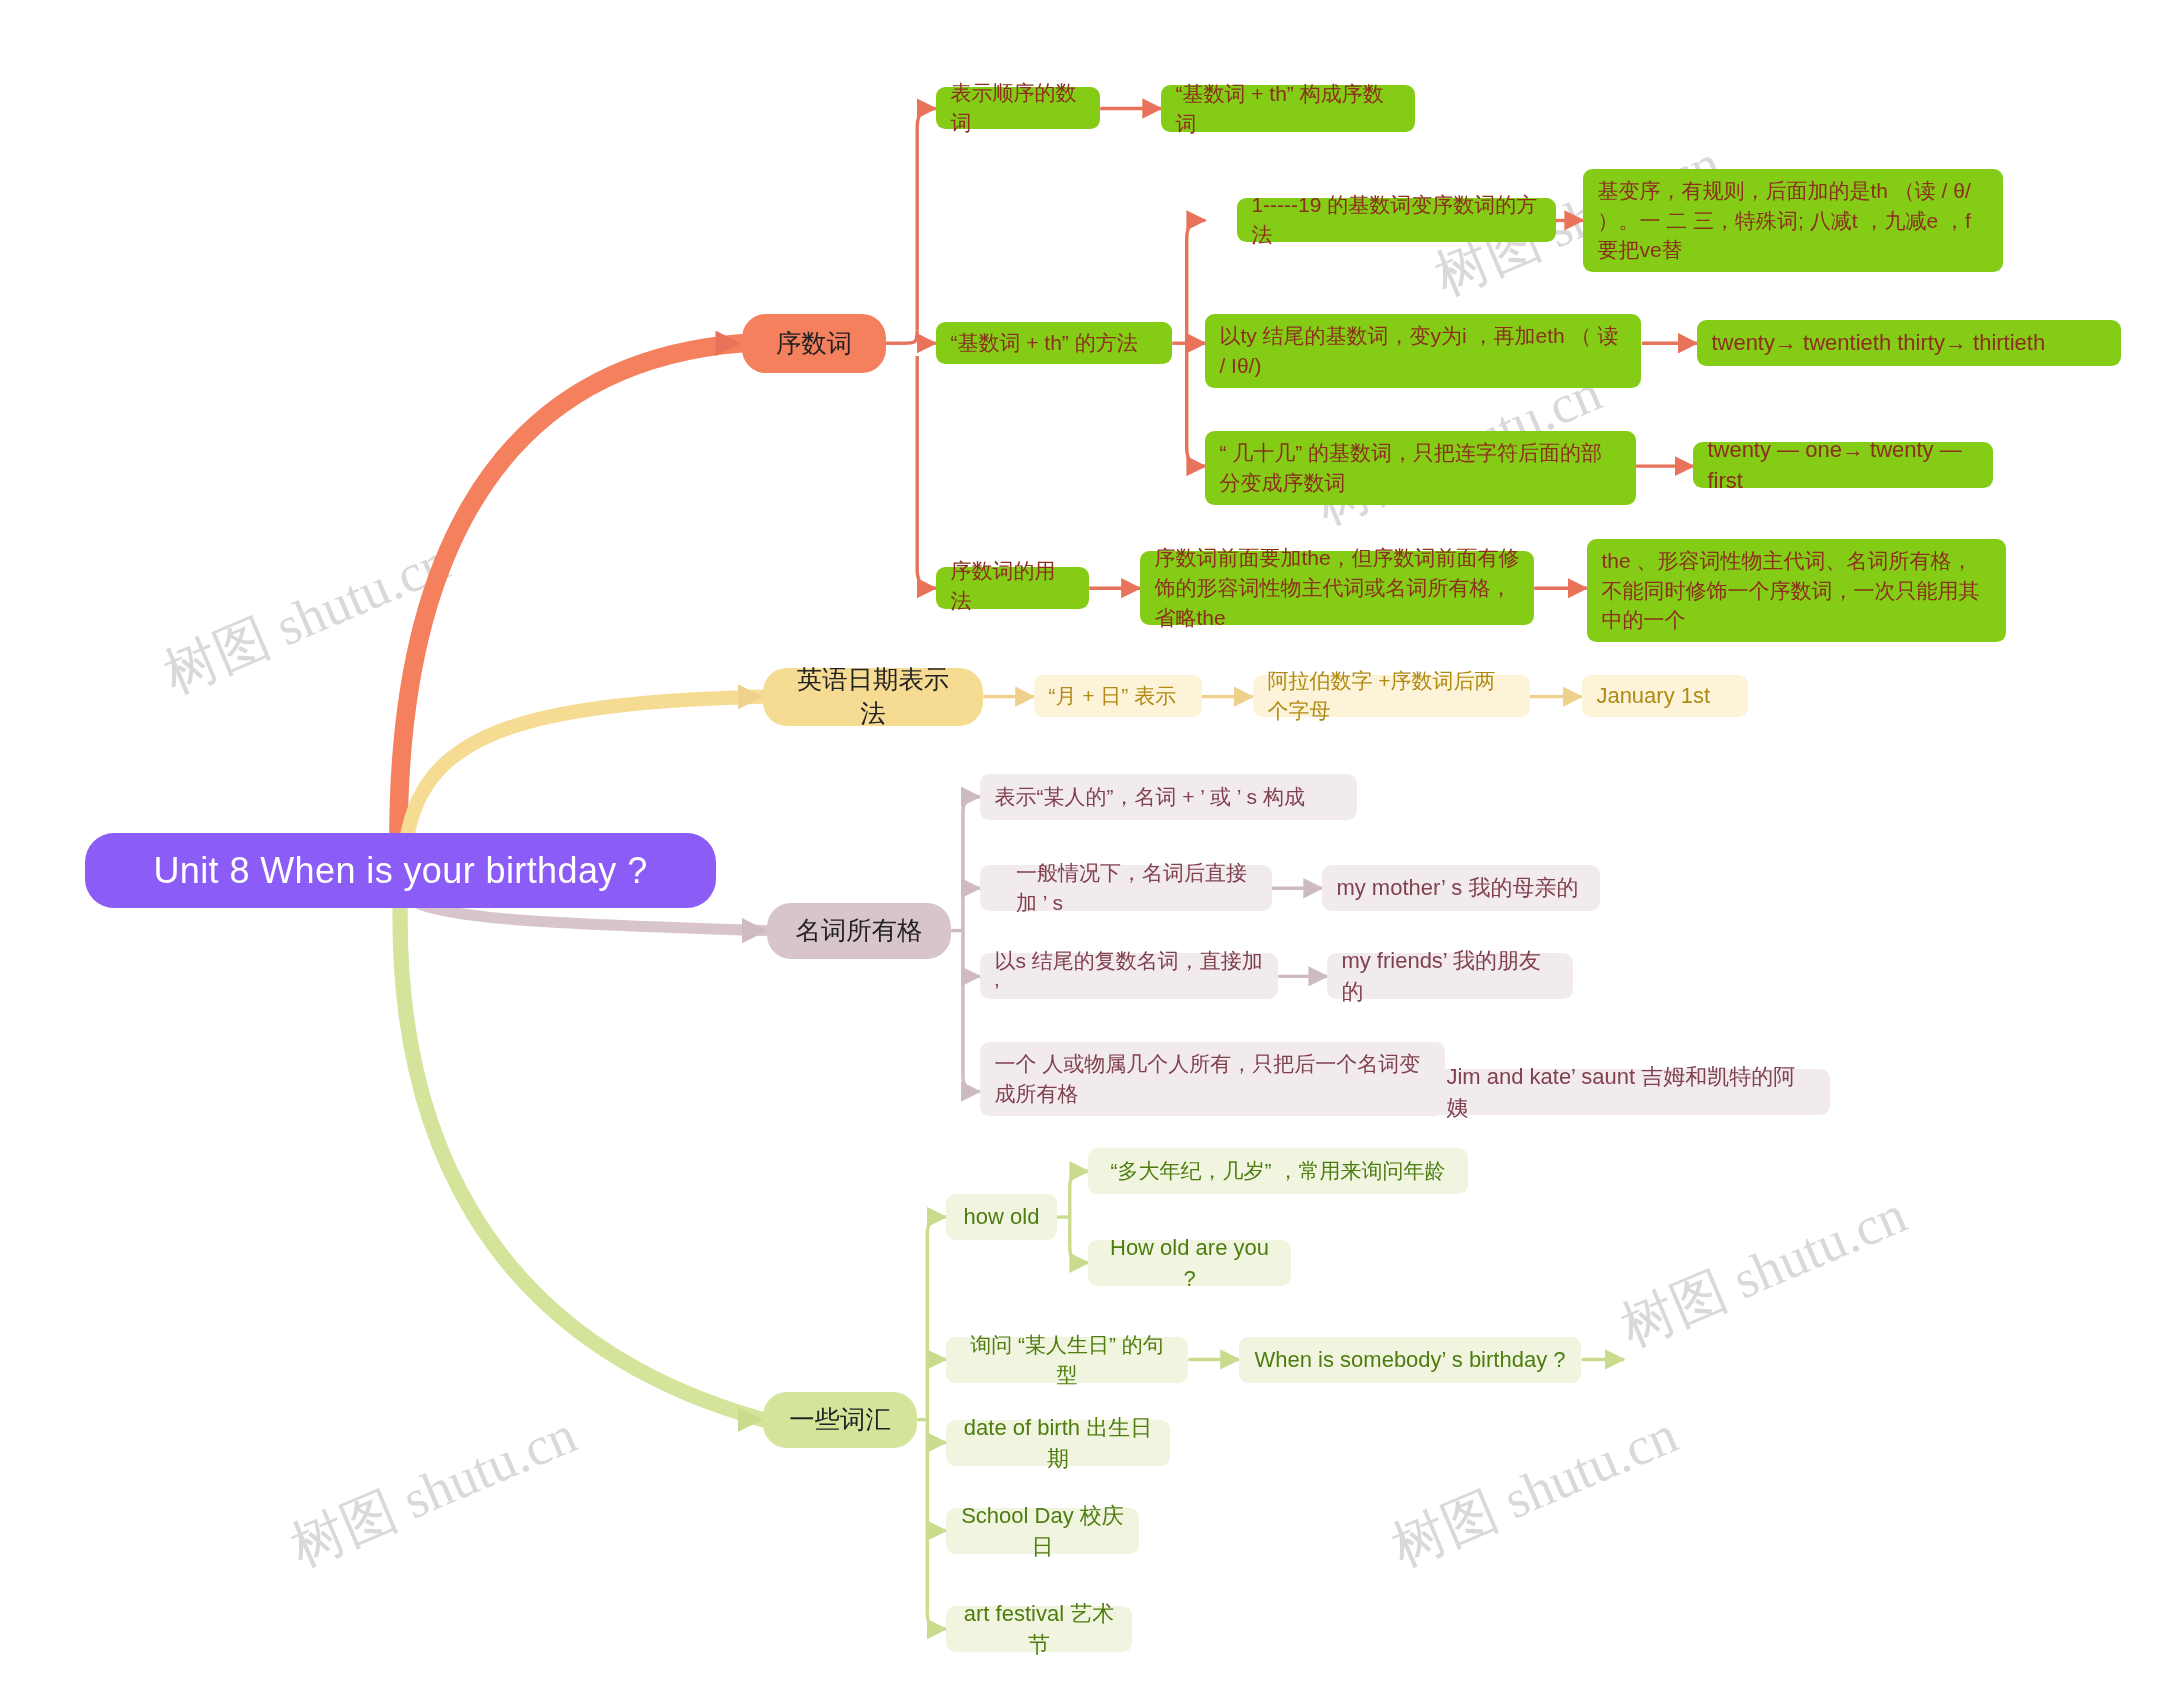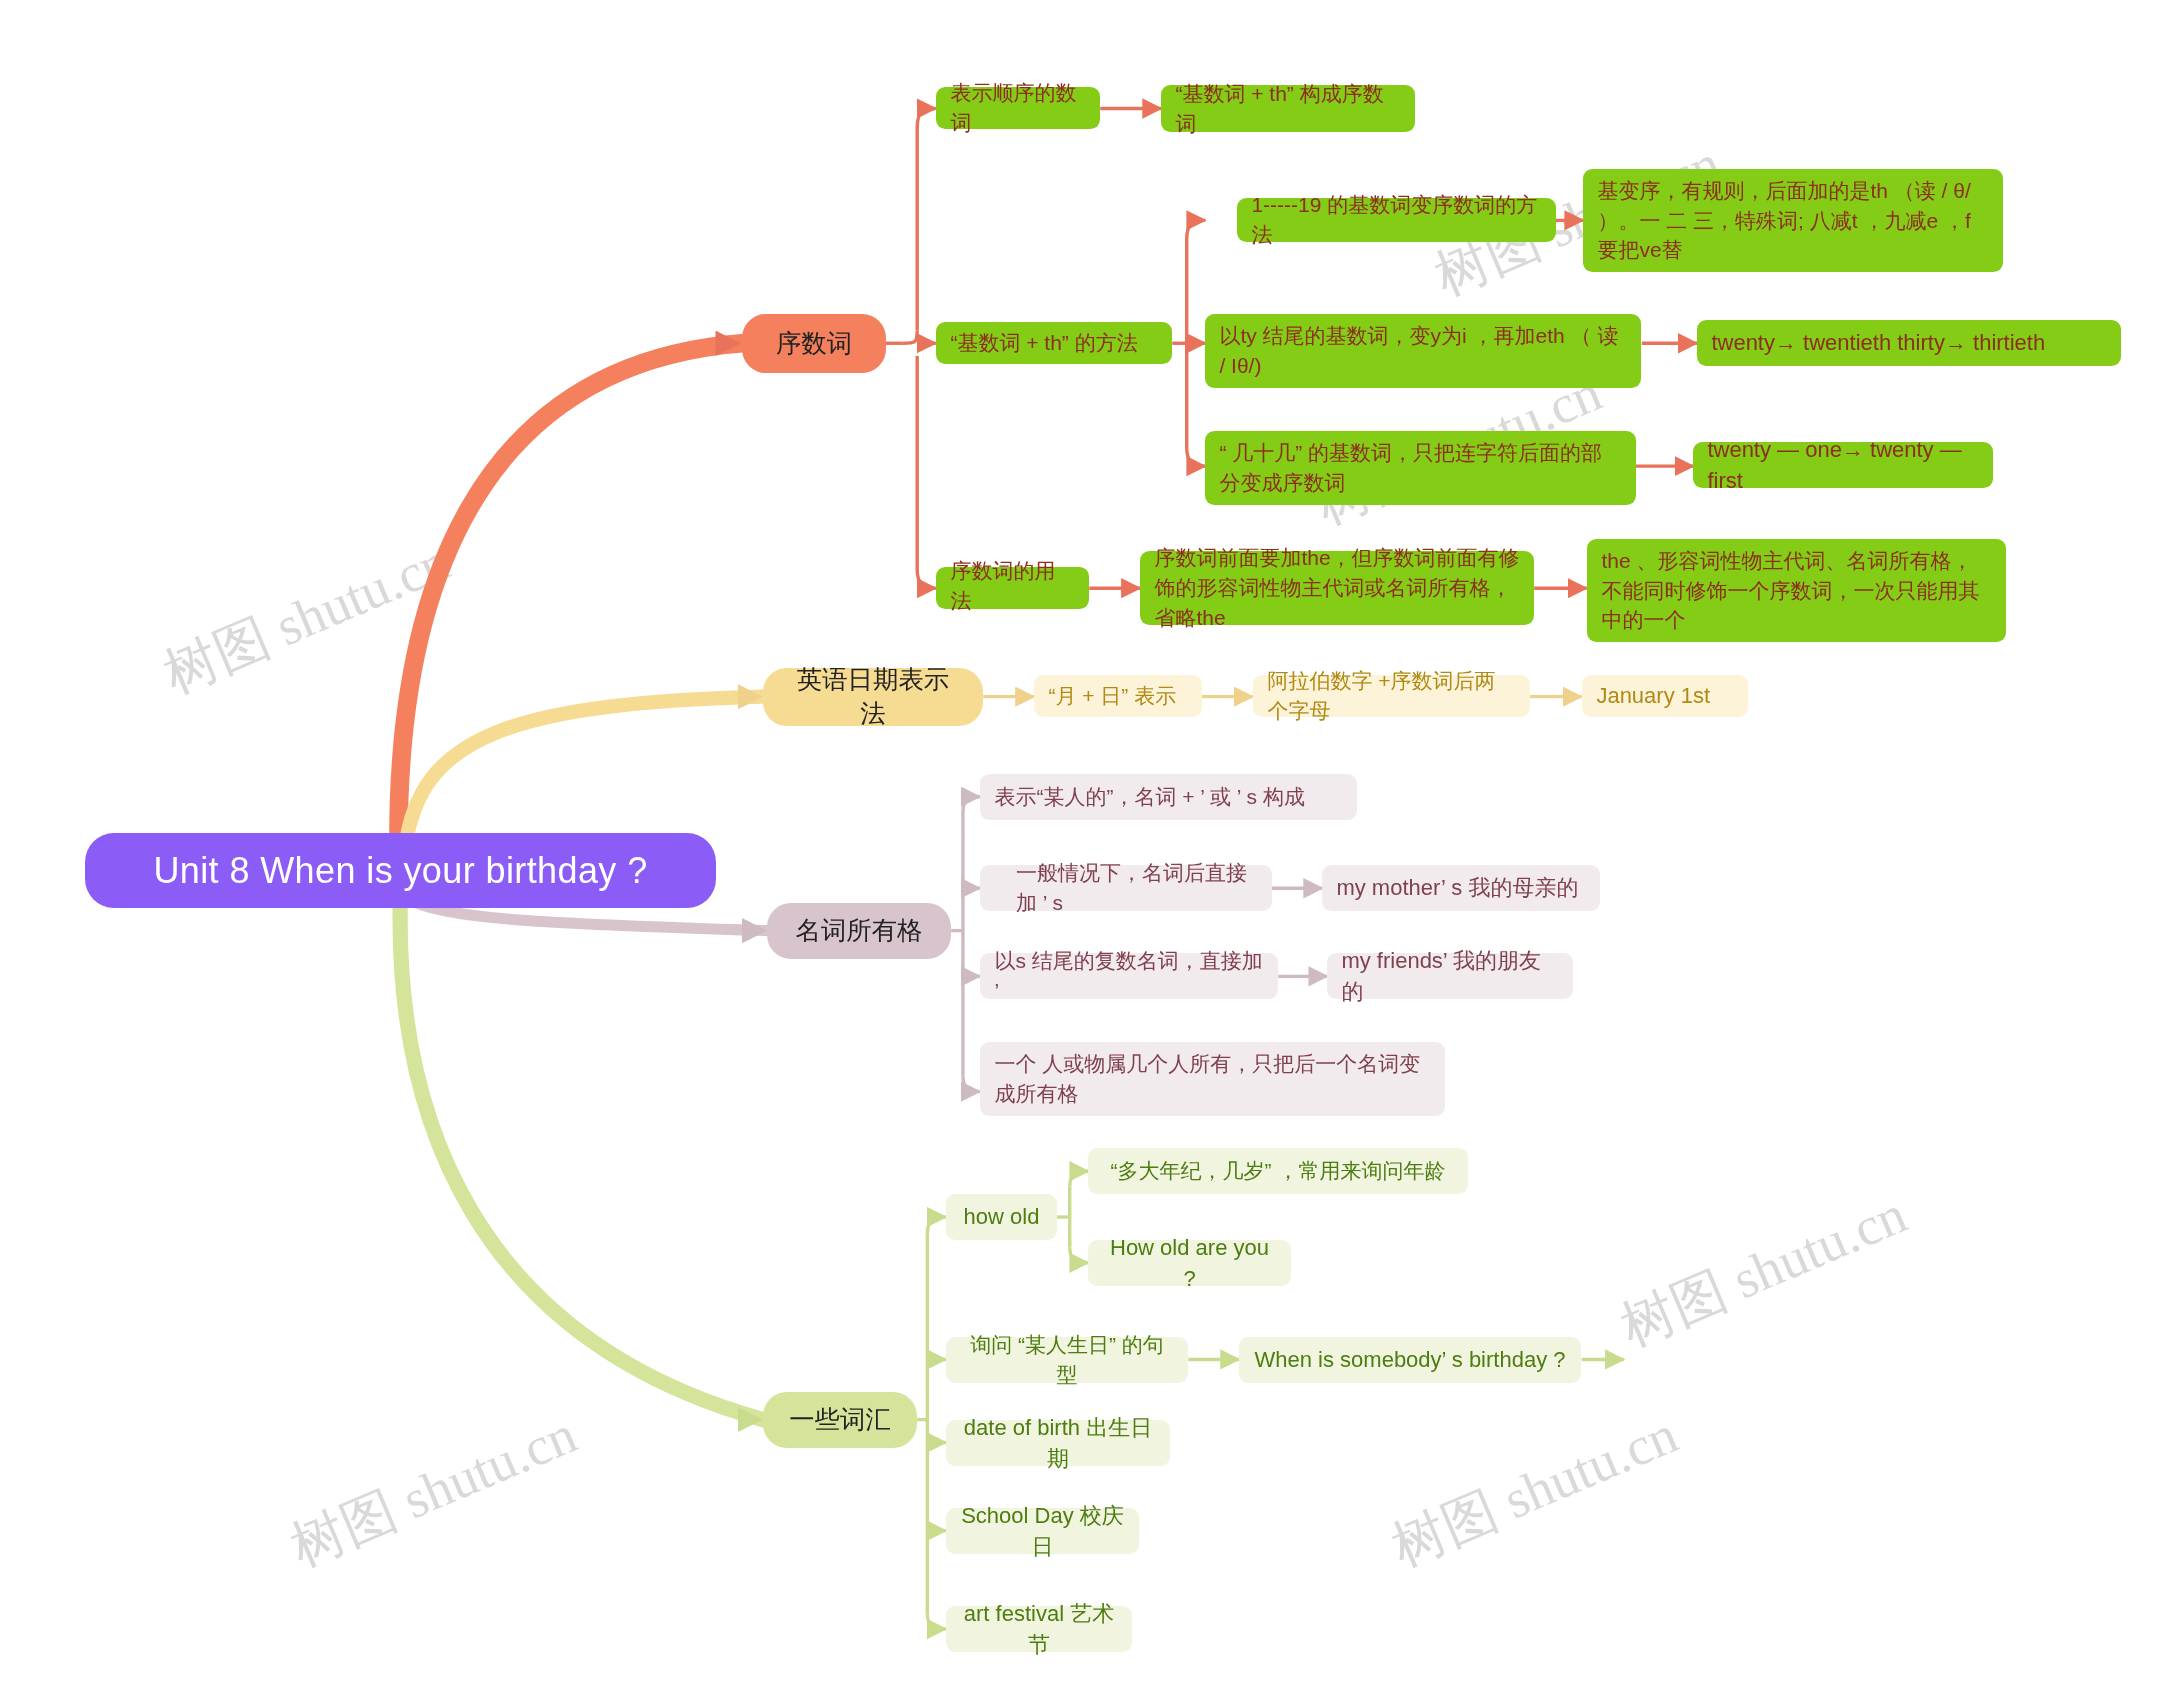--- a/index.html
+++ b/index.html
@@ -283,20 +283,23 @@
   </div>
 
   <div class="node leaf latin leaf-purple" style="left:1327px; top:953px; width:246px; height:46px;">
     <span class="node-inner">my friends’ 我的朋友的</span>
   </div>
 
   <div class="node leaf leaf-purple" style="left:980px; top:1042px; width:465px; height:74px;align-items:center;">
     <span class="node-inner">一个 人或物属几个人所有，只把后一个名词变成所有格</span>
   </div>
 
+  <div class="node leaf latin leaf-purple" style="left:1432px; top:1069px; width:398px; height:46px;">
+    <span class="node-inner">Jim and kate’ saunt 吉姆和凯特的阿姨</span>
+  </div>
 
   <div class="node branch branch-green" style="left:763px; top:1392px; width:154px; height:56px;">
     <span class="node-inner" style="text-align:center;">一些词汇</span>
   </div>
 
   <div class="node leaf latin leaf-green" style="left:946px; top:1194px; width:111px; height:46px;">
     <span class="node-inner">how old</span>
   </div>
 
   <div class="node leaf leaf-green" style="left:1088px; top:1148px; width:380px; height:46px;">

